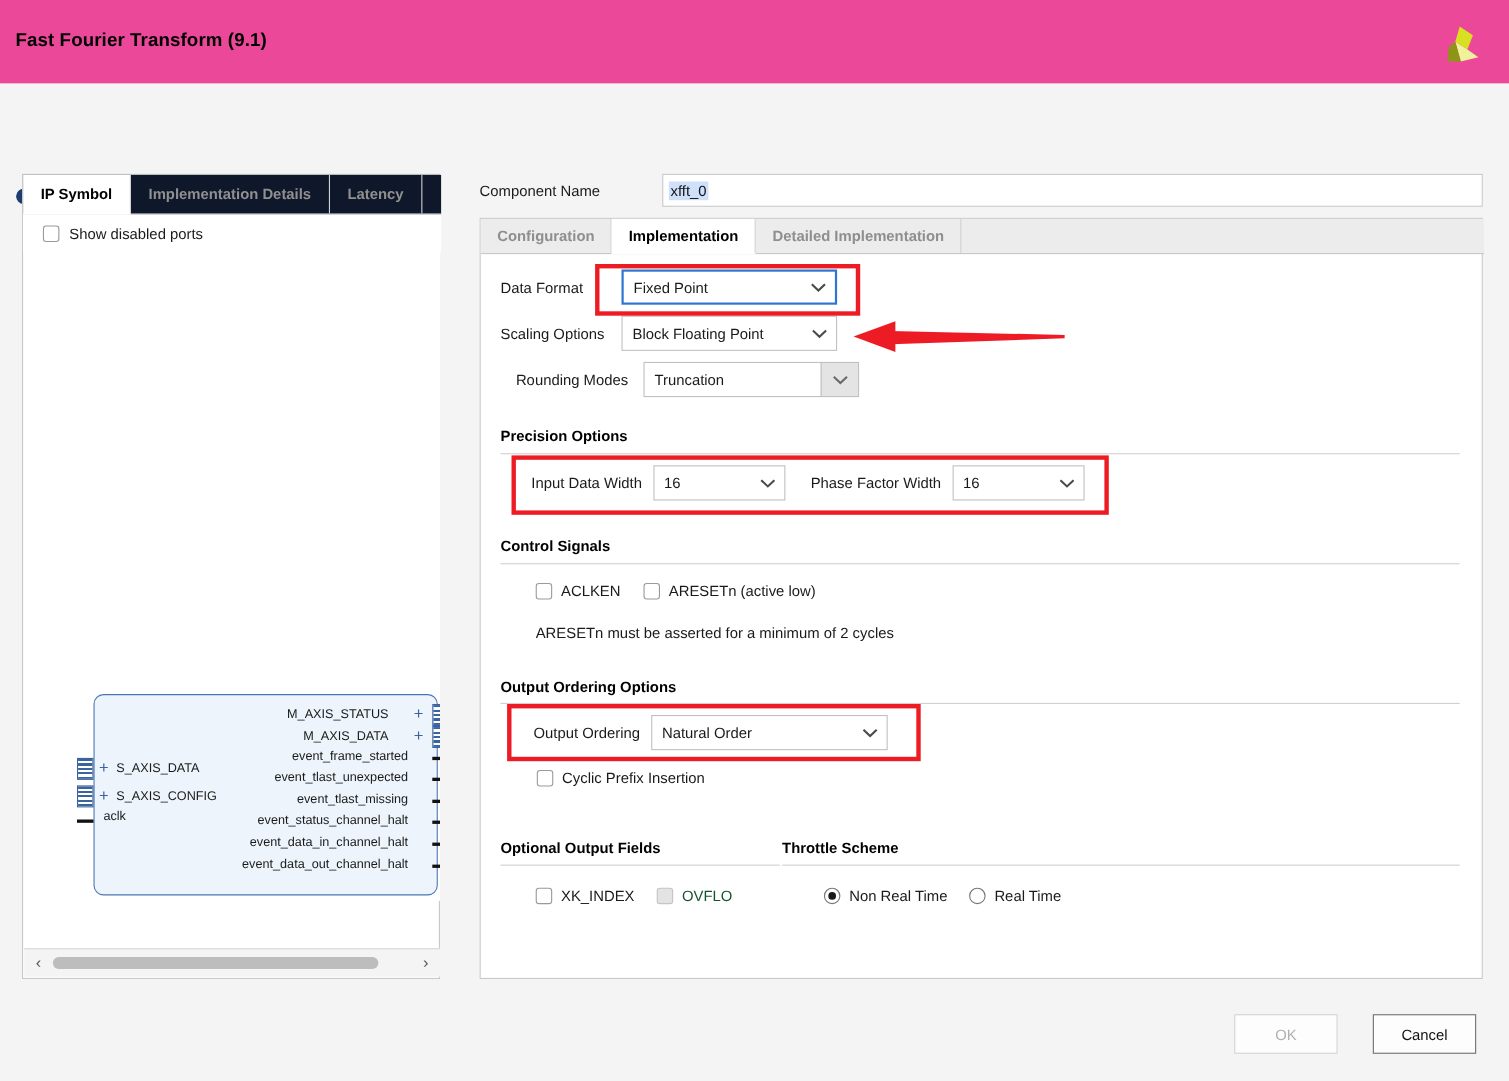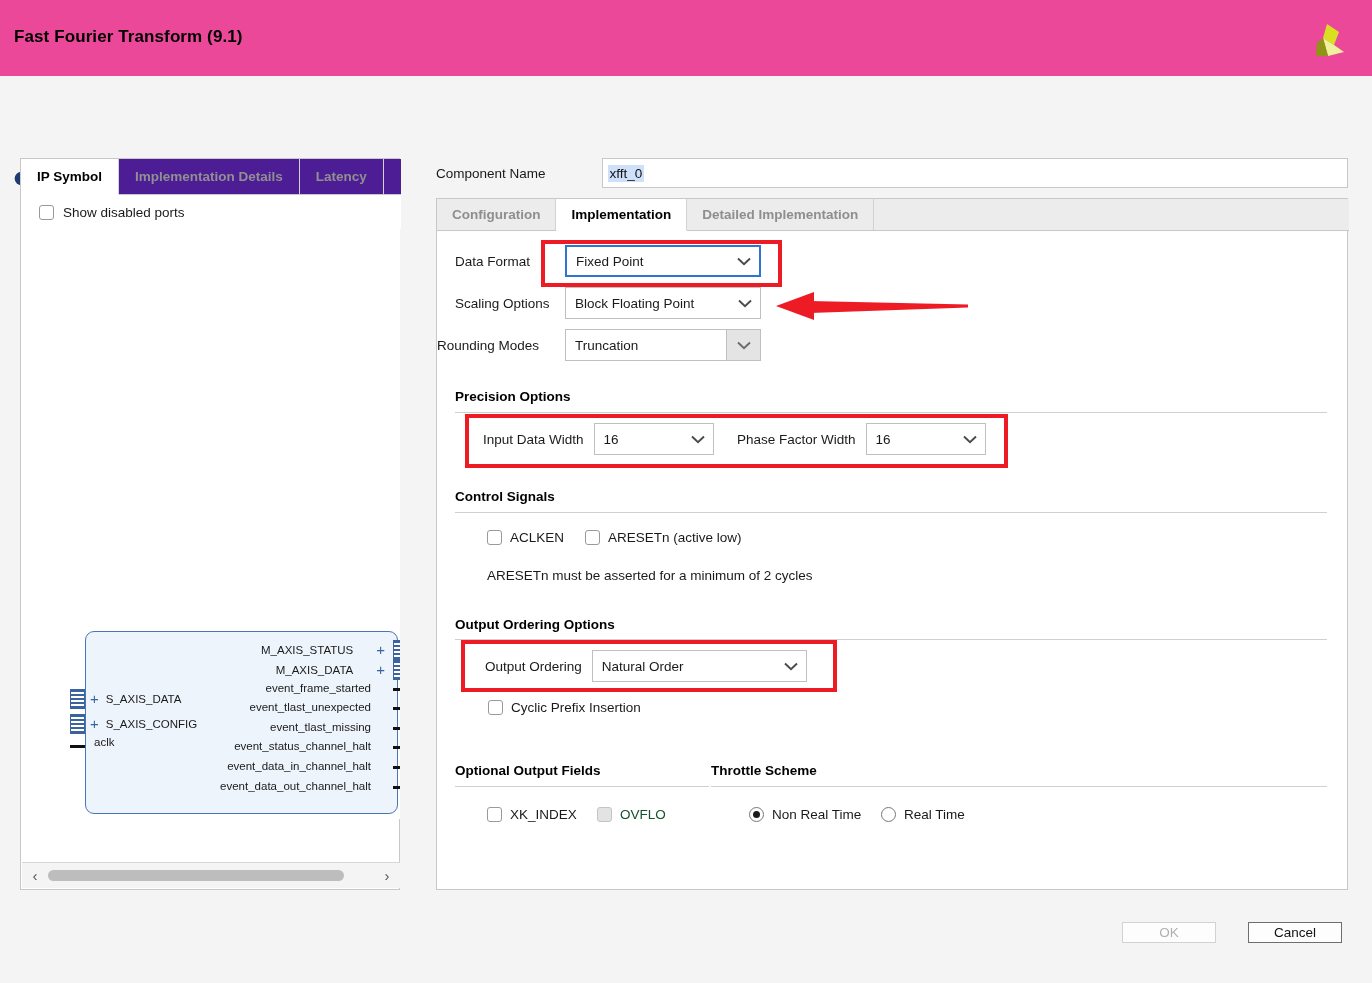--- a/index.html
+++ b/index.html
@@ -37,21 +37,21 @@
   #link-defaults { left:254px; }
   .ico { display:inline-block; line-height:0; }
 
   
   #left-panel {
     position:absolute; left:20px; top:158px; width:380px; height:732px;
     background:#ffffff; border:1px solid #c8c8c8;
   }
   #left-tabs {
     position:absolute; left:0; top:0; width:380px; height:36px;
-    background:#4c1d95; border-bottom:1px solid #c8c8c8;
+    background:#0f172a; border-bottom:1px solid #c8c8c8;
     display:flex; align-items:stretch;
   }
   .ltab {
     display:flex; align-items:center; padding:0 16px;
     font-size:13.5px; color:#909090; font-weight:bold;
     border-right:1px solid #d2d2d2; cursor:pointer; user-select:none;
   }
   .ltab.active {
     background:#ffffff; color:#000;
     border-bottom:1px solid #ffffff; margin-bottom:-1px;
@@ -173,21 +173,21 @@
   .radio .dot { width:7px; height:7px; border-radius:50%; background:#1a1a1a; }
 
   
   .redbox {
     position:absolute; border:4px solid #ed1c24; pointer-events:none;
   }
   #red-arrow { position:absolute; pointer-events:none; }
 
   
   .btn {
-    position:absolute; height:21px; background:#fdfdfd;
+    position:absolute; height:36px; background:#fdfdfd;
     display:flex; align-items:center; justify-content:center;
     font-size:13.5px; cursor:pointer; user-select:none;
   }
   #btn-ok { left:1122px; top:922px; width:94px; border:1px solid #d2d2d2; color:#b0b0b0; }
   #btn-cancel { left:1248px; top:922px; width:94px; border:1.5px solid #6e6e6e; color:#111; }
 </style>
 </head>
 <body>
 
 <div id="titlebar">
@@ -358,21 +358,21 @@
       <div class="sel" style="width:196px;">
         <span>Block Floating Point</span>
         <span class="chev">
           <svg width="14" height="9" viewBox="0 0 14 9">
               <path d="M1 1.5 L7 7.2 L13 1.5" fill="none" stroke="#4a4a4a" stroke-width="1.9"></path>
             </svg>
         </span>
       </div>
     </div>
 
-    <div class="frow" style="left:0; top:98px;gap:12px;">
+    <div class="frow" style="left:32px; top:98px;">
       <span class="flabel" style="width:116px;">Rounding Modes</span>
       <div class="sel split" style="width:196px;">
         <span>Truncation</span>
         <span class="arrow-btn">
           <span class="chev">
             <svg width="14" height="9" viewBox="0 0 14 9">
                 <path d="M1 1.5 L7 7.2 L13 1.5" fill="none" stroke="#6a6a6a" stroke-width="1.9"></path>
               </svg>
           </span>
         </span>

